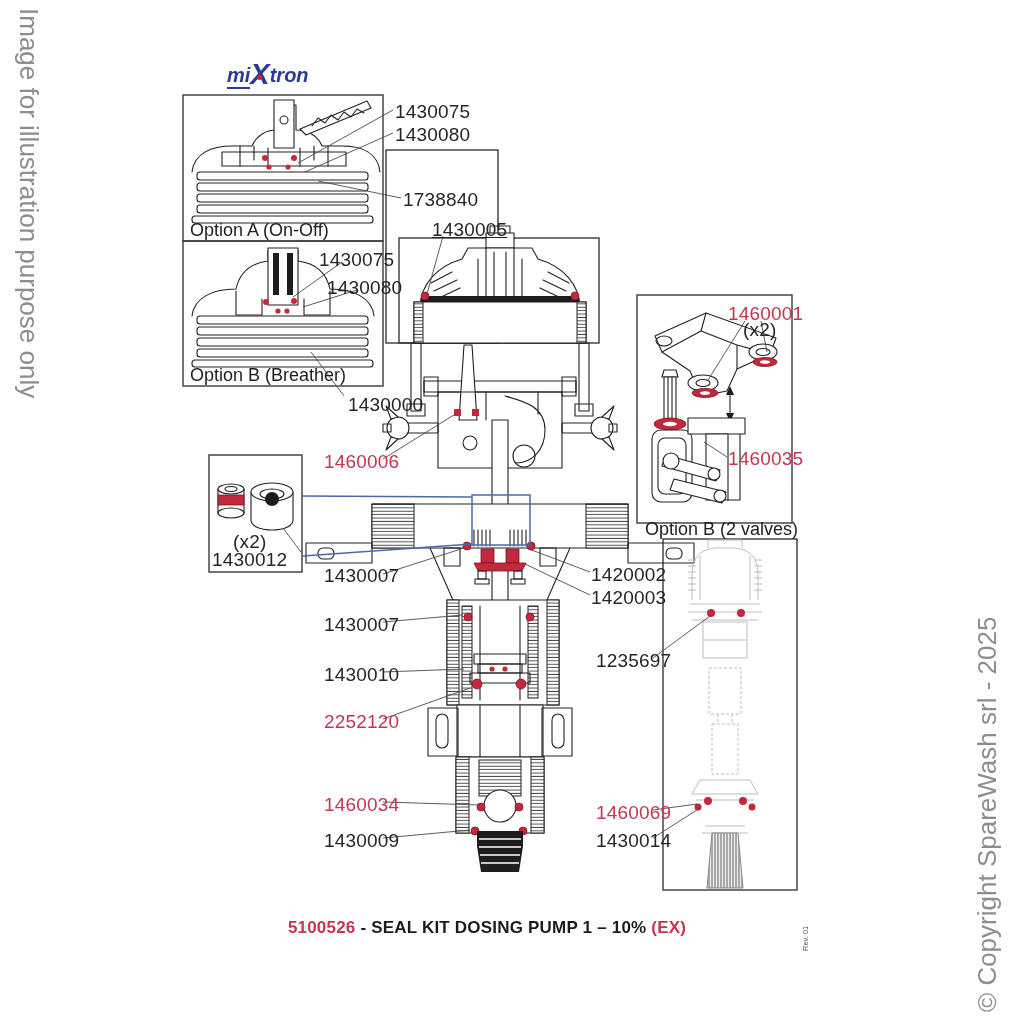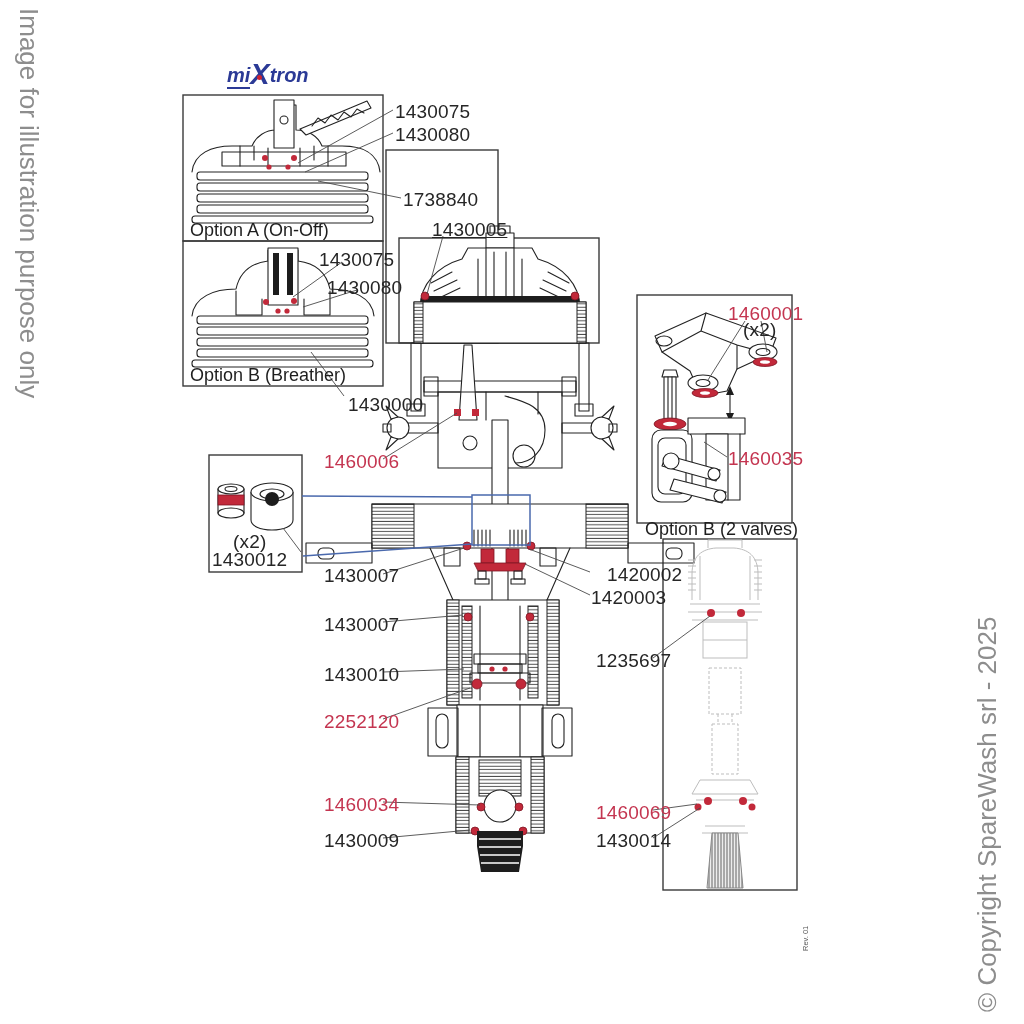--- a/index.html
+++ b/index.html
@@ -303,25 +303,28 @@
   <div class="lbl" style="left:403px;top:189px;">1738840</div>
   <div class="lbl" style="left:432px;top:219px;text-decoration:underline;">1430005</div>
   <div class="lbl" style="left:319px;top:249px;">1430075</div>
   <div class="lbl" style="left:327px;top:277px;">1430080</div>
   <div class="lbl" style="left:324px;top:394px;margin-left:24px;">1430000</div>
   <div class="lbl red" style="left:324px;top:451px;">1460006</div>
   <div class="lbl red" style="left:728px;top:303px;">1460001</div>
   <div class="lbl" style="left:743px;top:319px;">(x2)</div>
   <div class="lbl red" style="left:728px;top:448px;">1460035</div>
   <div class="lbl" style="left:324px;top:565px;">1430007</div>
-  <div class="lbl" style="left:591px;top:564px;margin-left:16px;">1420002</div>
+  <div class="lbl" style="left:591px;top:564px;">1420002</div>
   <div class="lbl" style="left:591px;top:587px;">1420003</div>
   <div class="lbl" style="left:324px;top:614px;">1430007</div>
   <div class="lbl" style="left:324px;top:664px;">1430010</div>
   <div class="lbl red" style="left:324px;top:711px;">2252120</div>
   <div class="lbl" style="left:596px;top:650px;">1235697</div>
   <div class="lbl red" style="left:324px;top:794px;">1460034</div>
   <div class="lbl" style="left:324px;top:830px;">1430009</div>
   <div class="lbl red" style="left:596px;top:802px;">1460069</div>
   <div class="lbl" style="left:596px;top:830px;">1430014</div>
 
+  <div class="title">
+    <span class="red">5100526</span><span> - SEAL KIT DOSING PUMP 1 – 10% </span><span class="red">(EX)</span>
+  </div>
 
 </div>
 
 </body></html>

